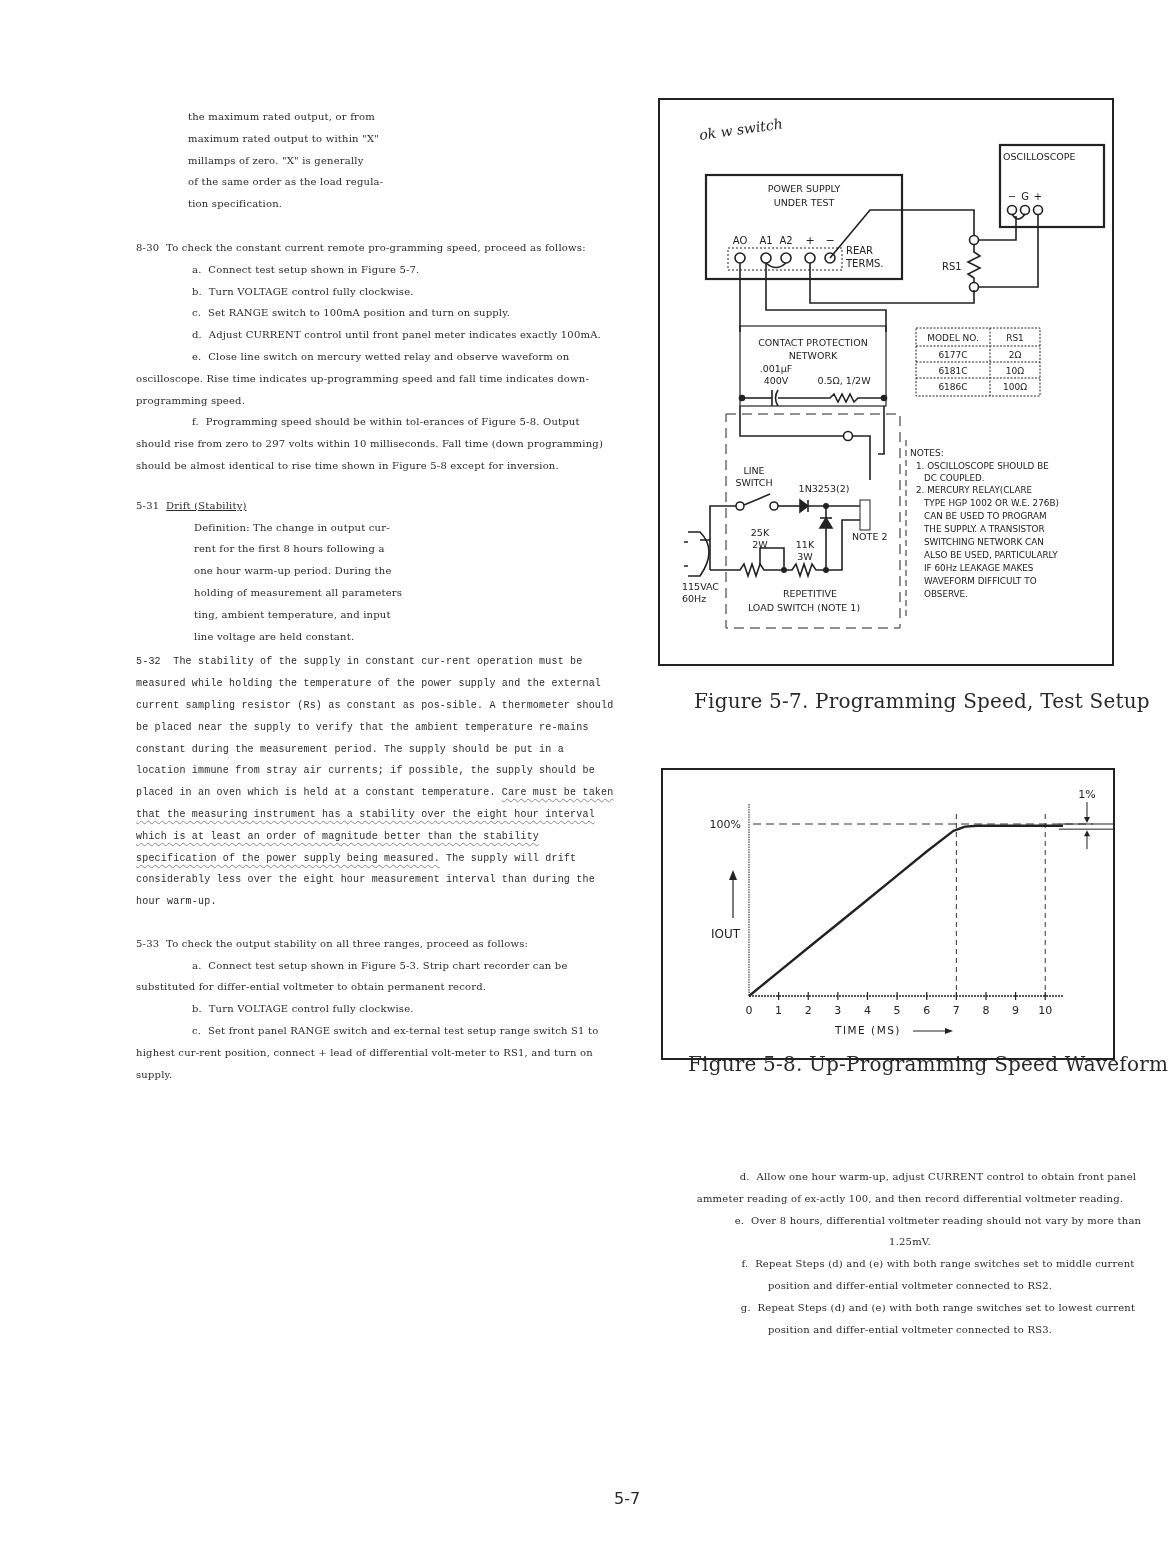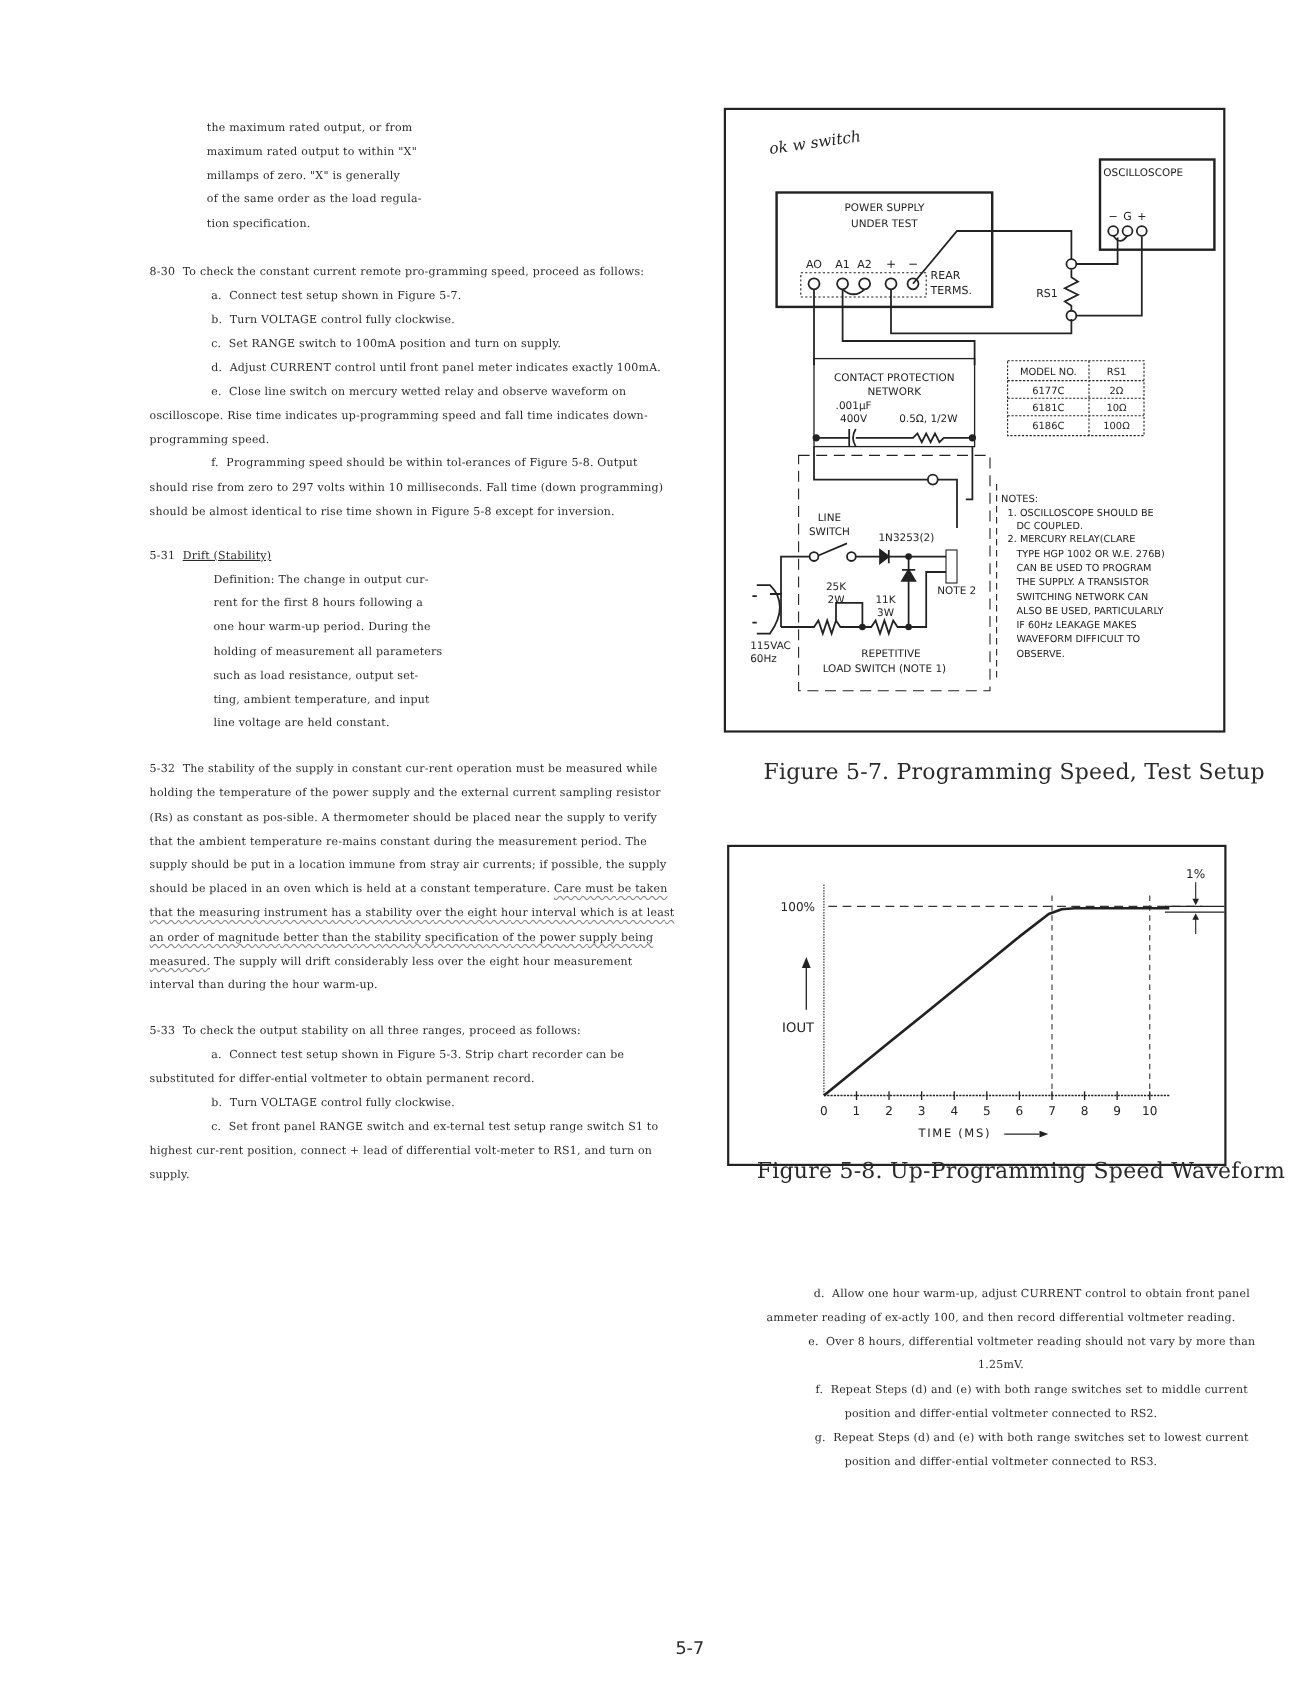--- a/index.html
+++ b/index.html
@@ -43,27 +43,26 @@
   <div style="margin-top:18px;">
     <p>
       <span>5-31</span>&nbsp;
       <span class="u">Drift (Stability)</span>
     </p>
     <div style="padding-left:58px;">
       <p>Definition:  The change in output cur-</p>
       <p>rent for the first 8 hours following a</p>
       <p>one hour warm-up period.  During the</p>
       <p>holding of measurement all parameters</p>
-      <p>such as load resistance, output set-</p>
       <p>ting, ambient temperature, and input</p>
       <p>line voltage are held constant.</p>
     </div>
   </div>
 
-  <div style="margin-top:20px;">
+  <div style="margin-top:4px;font-family:Liberation Mono, monospace;">
     <p>
       <span>5-32</span>&nbsp;
       <span>The stability of the supply in constant cur-rent operation must be measured while holding the temperature of the power supply and the external current sampling resistor (Rs) as constant as pos-sible.  A thermometer should be placed near the supply to verify that the ambient temperature re-mains constant during the measurement period. The supply should be put in a location immune from stray air currents; if possible, the supply should be placed in an oven which is held at a constant temperature.  </span><span class="wavy">Care must be taken that the measuring instrument has a stability over the eight hour interval which is at least an order of magnitude better than the stability specification of the power supply being measured.</span><span>  The supply will drift considerably less over the eight hour measurement interval than during the hour warm-up.</span>
     </p>
   </div>
 
   <div style="margin-top:20px;">
     <p>
       <span>5-33</span>&nbsp;
       <span>To check the output stability on all three ranges, proceed as follows:</span>

